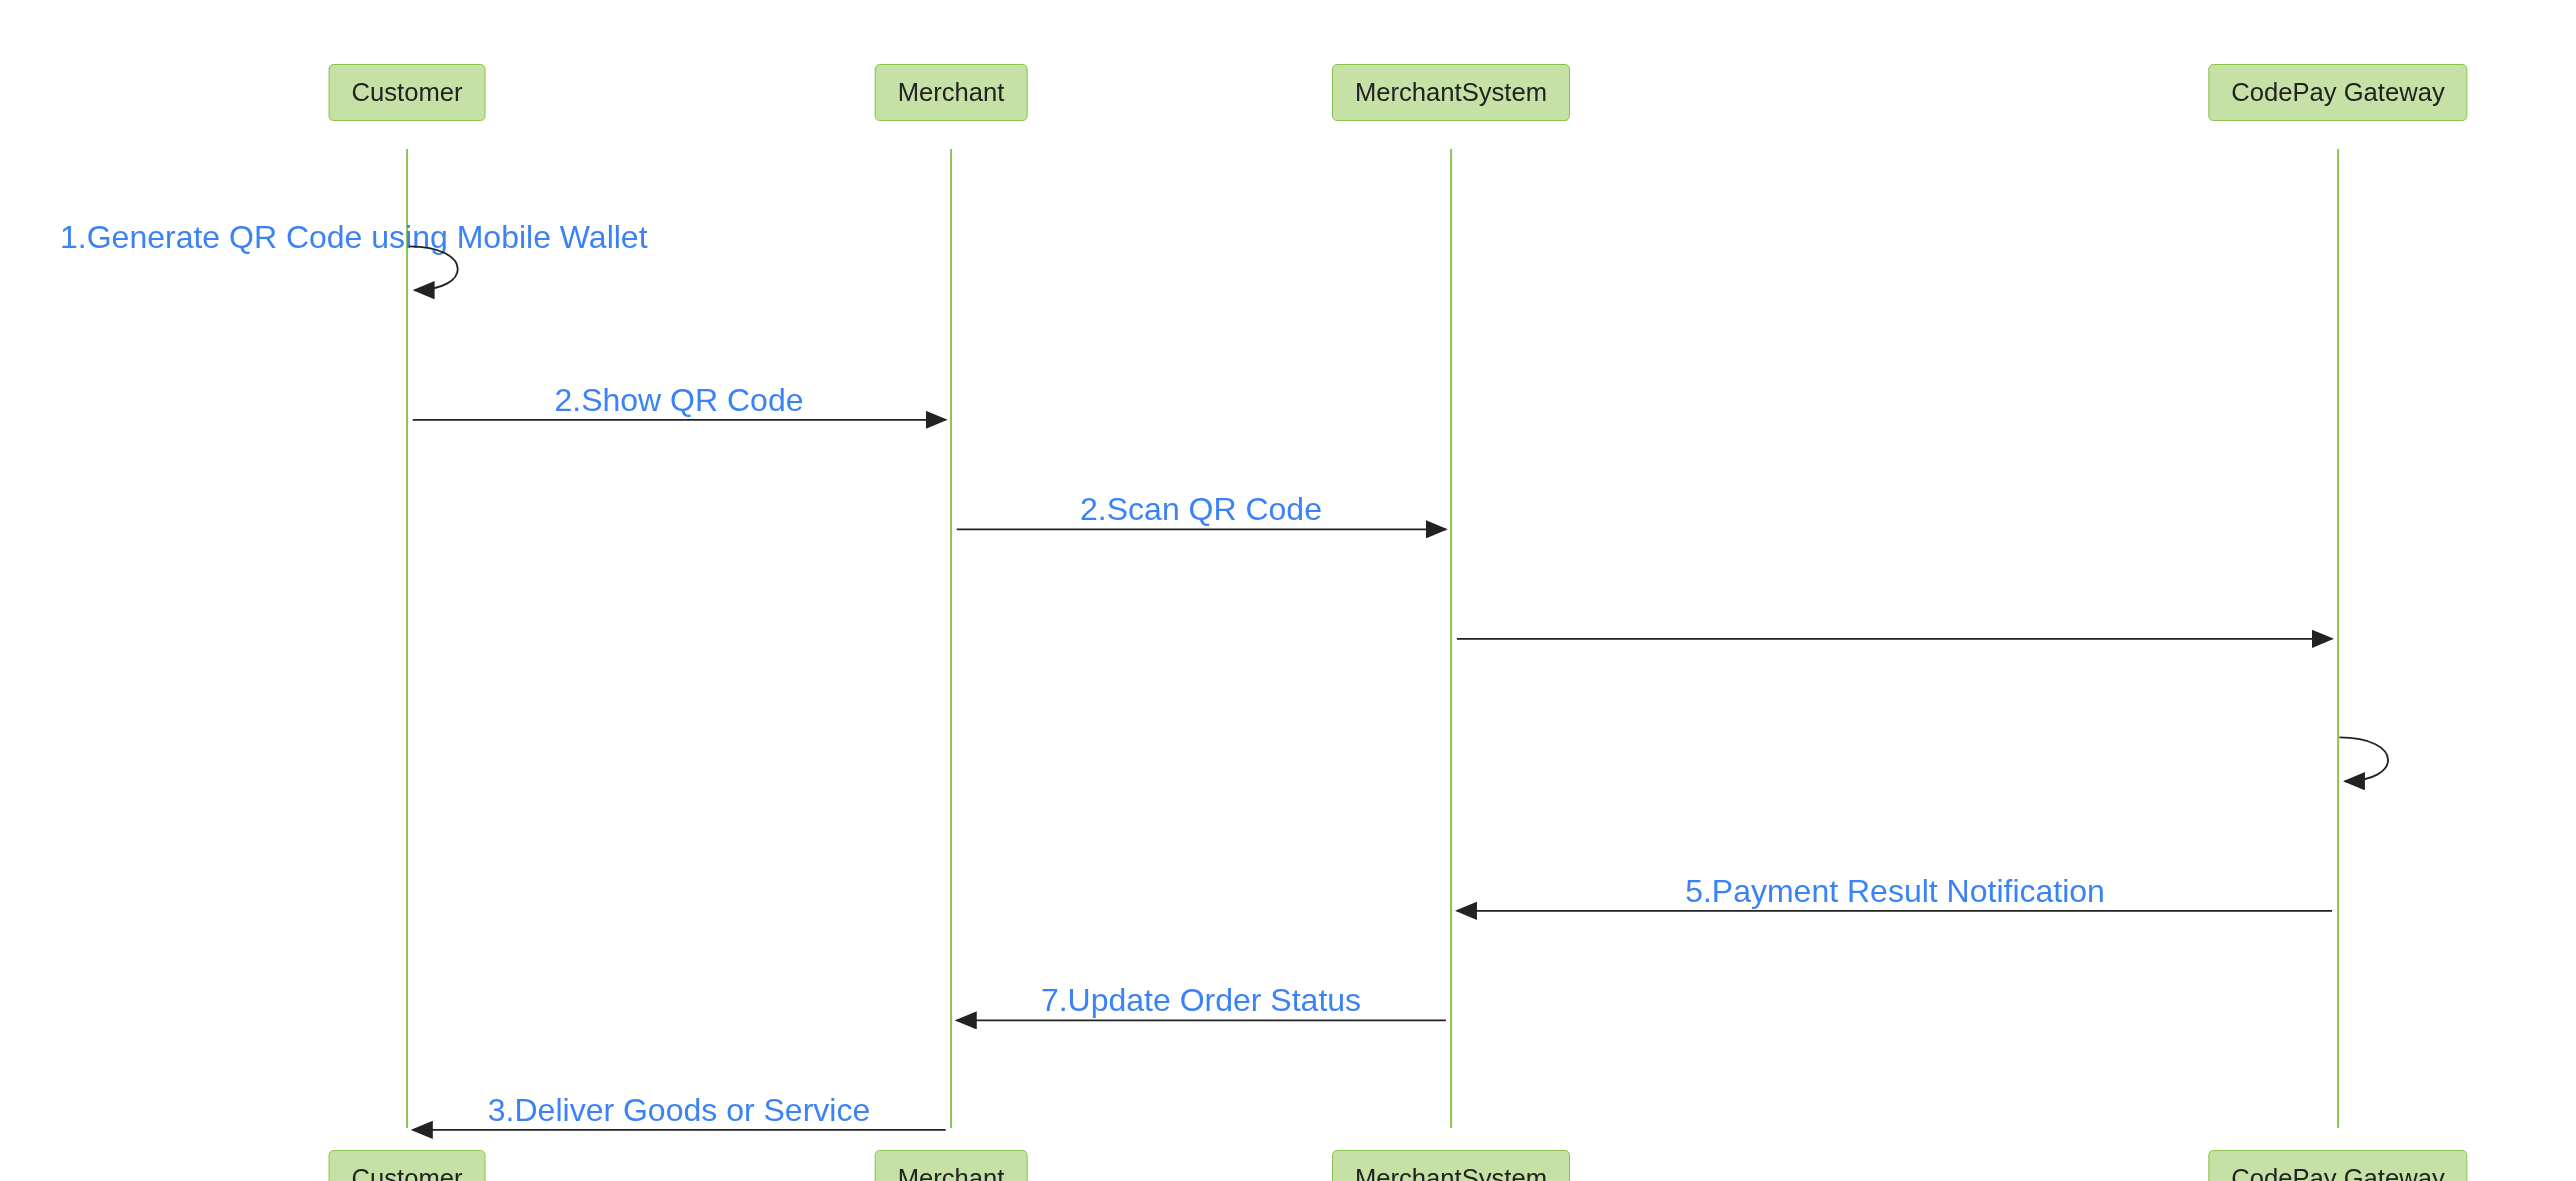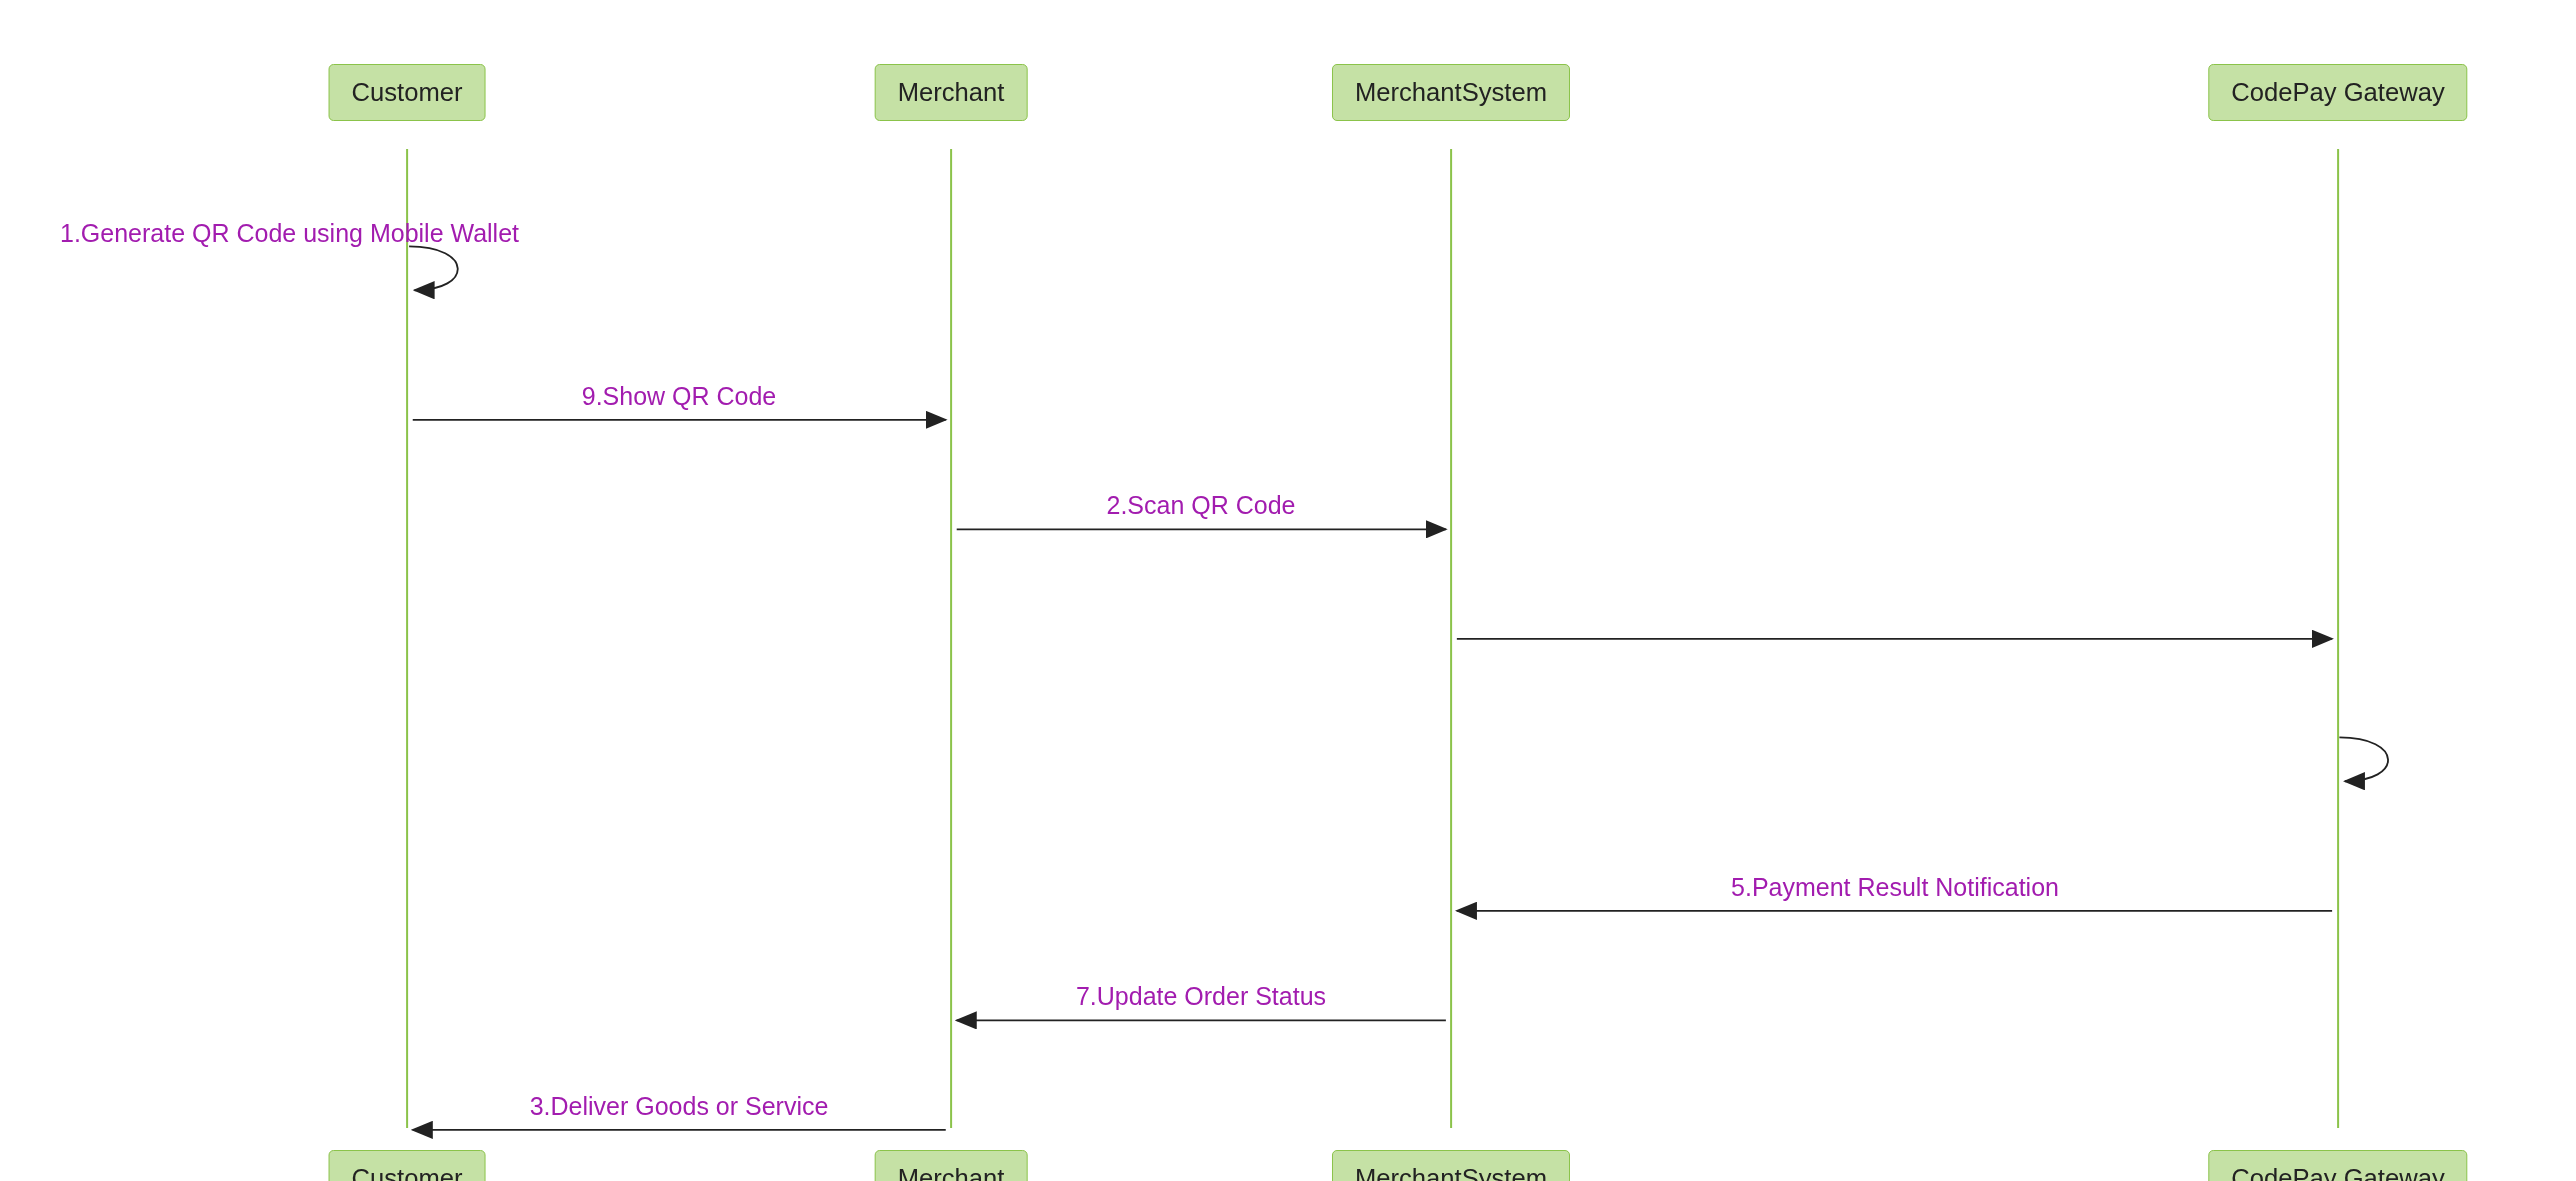--- a/index.html
+++ b/index.html
@@ -29,22 +29,22 @@
   }
   .lifeline {
     position: absolute;
     width: 1.8px;
     background: #8bc34a;
     transform: translateX(-50%);
     top: 0;
   }
   .msg-label {
     position: absolute;
-    font-size: 25px;
-    color: #a21caf;
+    font-size: 32px;
+    color: #3b82f6;
     white-space: nowrap;
     transform: translateX(-50%);
   }
   svg.arrows {
     position: absolute;
     top: 0; left: 0;
     width: 2576px;
     height: 1181px;
     pointer-events: none;
   }
@@ -59,21 +59,21 @@
     <div class="participant-box" style="left: 951px; top: 64px;">Merchant</div>
     <div class="participant-box" style="left: 951px; top: 1150px;">Merchant</div>
     <div class="lifeline" style="left: 951px; top: 149px; height: 979px;"></div>
     <div class="participant-box" style="left: 1451px; top: 64px;">MerchantSystem</div>
     <div class="participant-box" style="left: 1451px; top: 1150px;">MerchantSystem</div>
     <div class="lifeline" style="left: 1451px; top: 149px; height: 979px;"></div>
     <div class="participant-box" style="left: 2338px; top: 64px;">CodePay Gateway</div>
     <div class="participant-box" style="left: 2338px; top: 1150px;">CodePay Gateway</div>
     <div class="lifeline" style="left: 2338px; top: 149px; height: 979px;"></div>
     <div class="msg-label" style="transform: none; left: 60px; top: 219px;">1.Generate QR Code using Mobile Wallet</div>
-    <div class="msg-label" style="left: 679px; top: 382px;">9.Show QR Code</div>
+    <div class="msg-label" style="left: 679px; top: 382px;">2.Show QR Code</div>
     <div class="msg-label" style="left: 1201px; top: 491px;">2.Scan QR Code</div>
     <div class="msg-label" style="left: 1895px; top: 873px;">5.Payment Result Notification</div>
     <div class="msg-label" style="left: 1201px; top: 982px; text-align: right;">7.Update Order Status</div>
     <div class="msg-label" style="left: 679px; top: 1092px;">3.Deliver Goods or Service</div>
     <svg class="arrows" viewBox="0 0 2822 1294" width="2576" height="1181">
       <defs>
         <marker id="arrowhead" markerWidth="12" markerHeight="10" refX="11" refY="5" orient="auto">
           <polygon points="0 0, 12 5, 0 10" fill="#222"></polygon>
         </marker>
       </defs>

